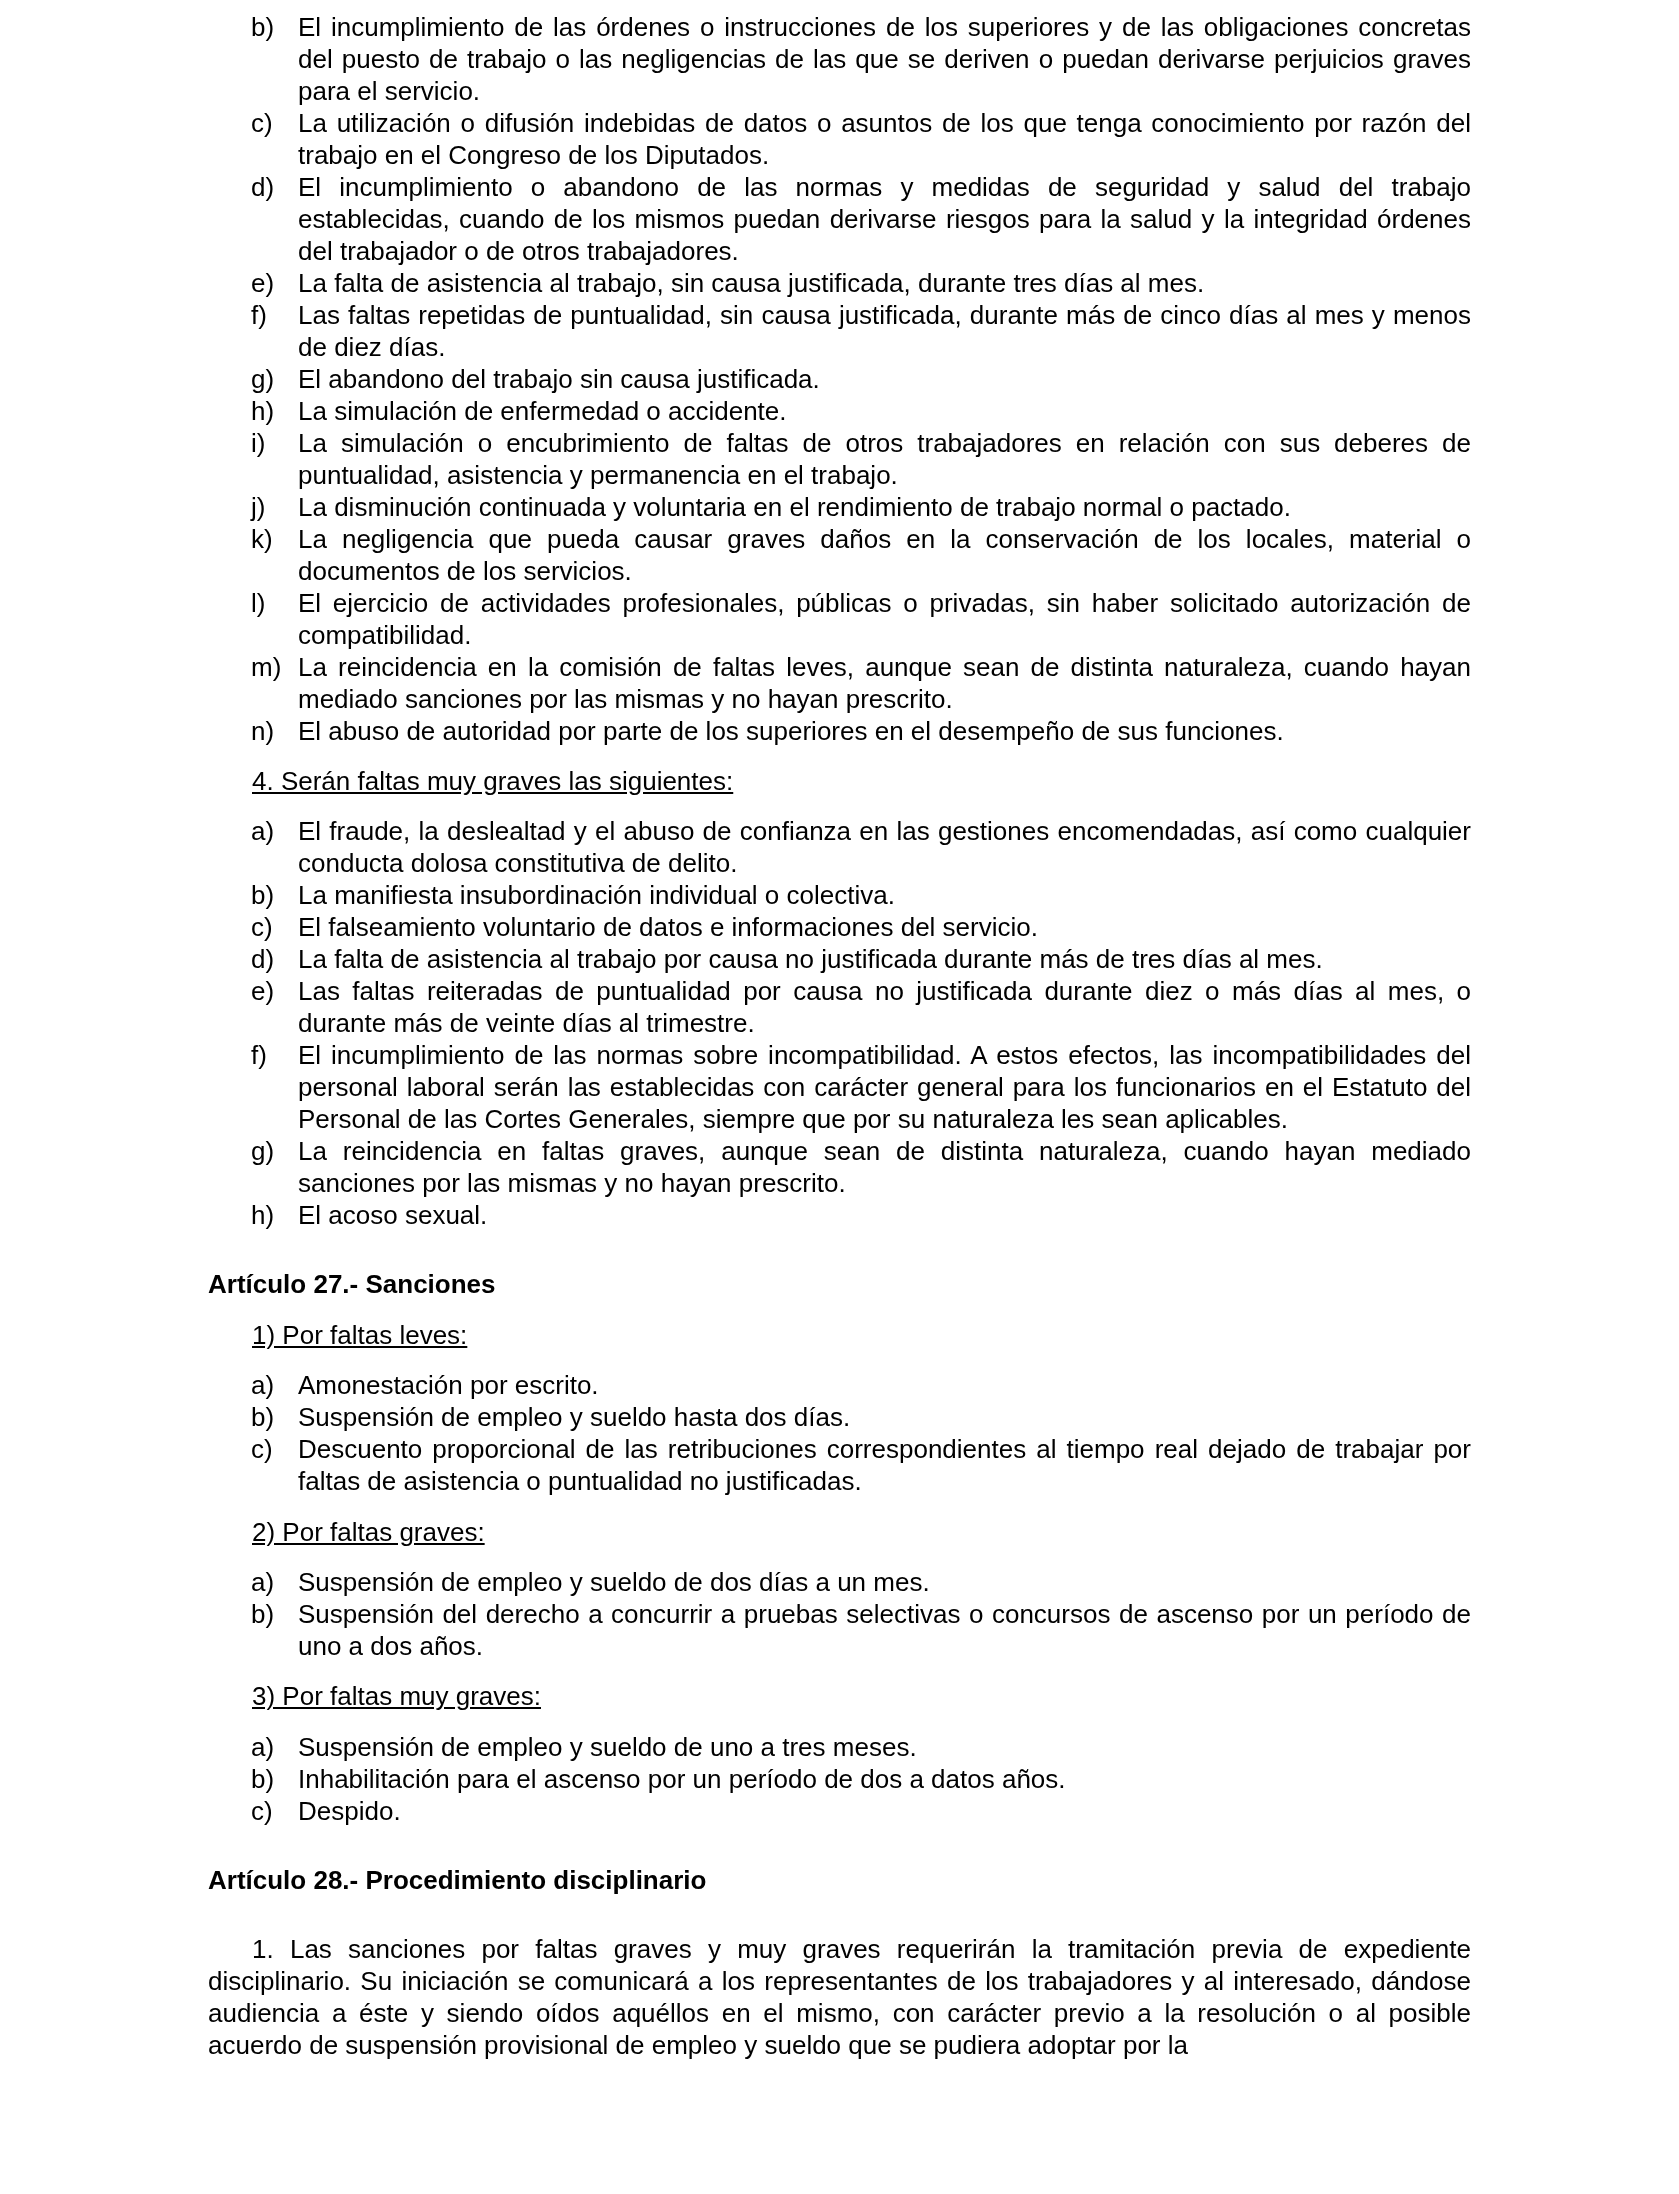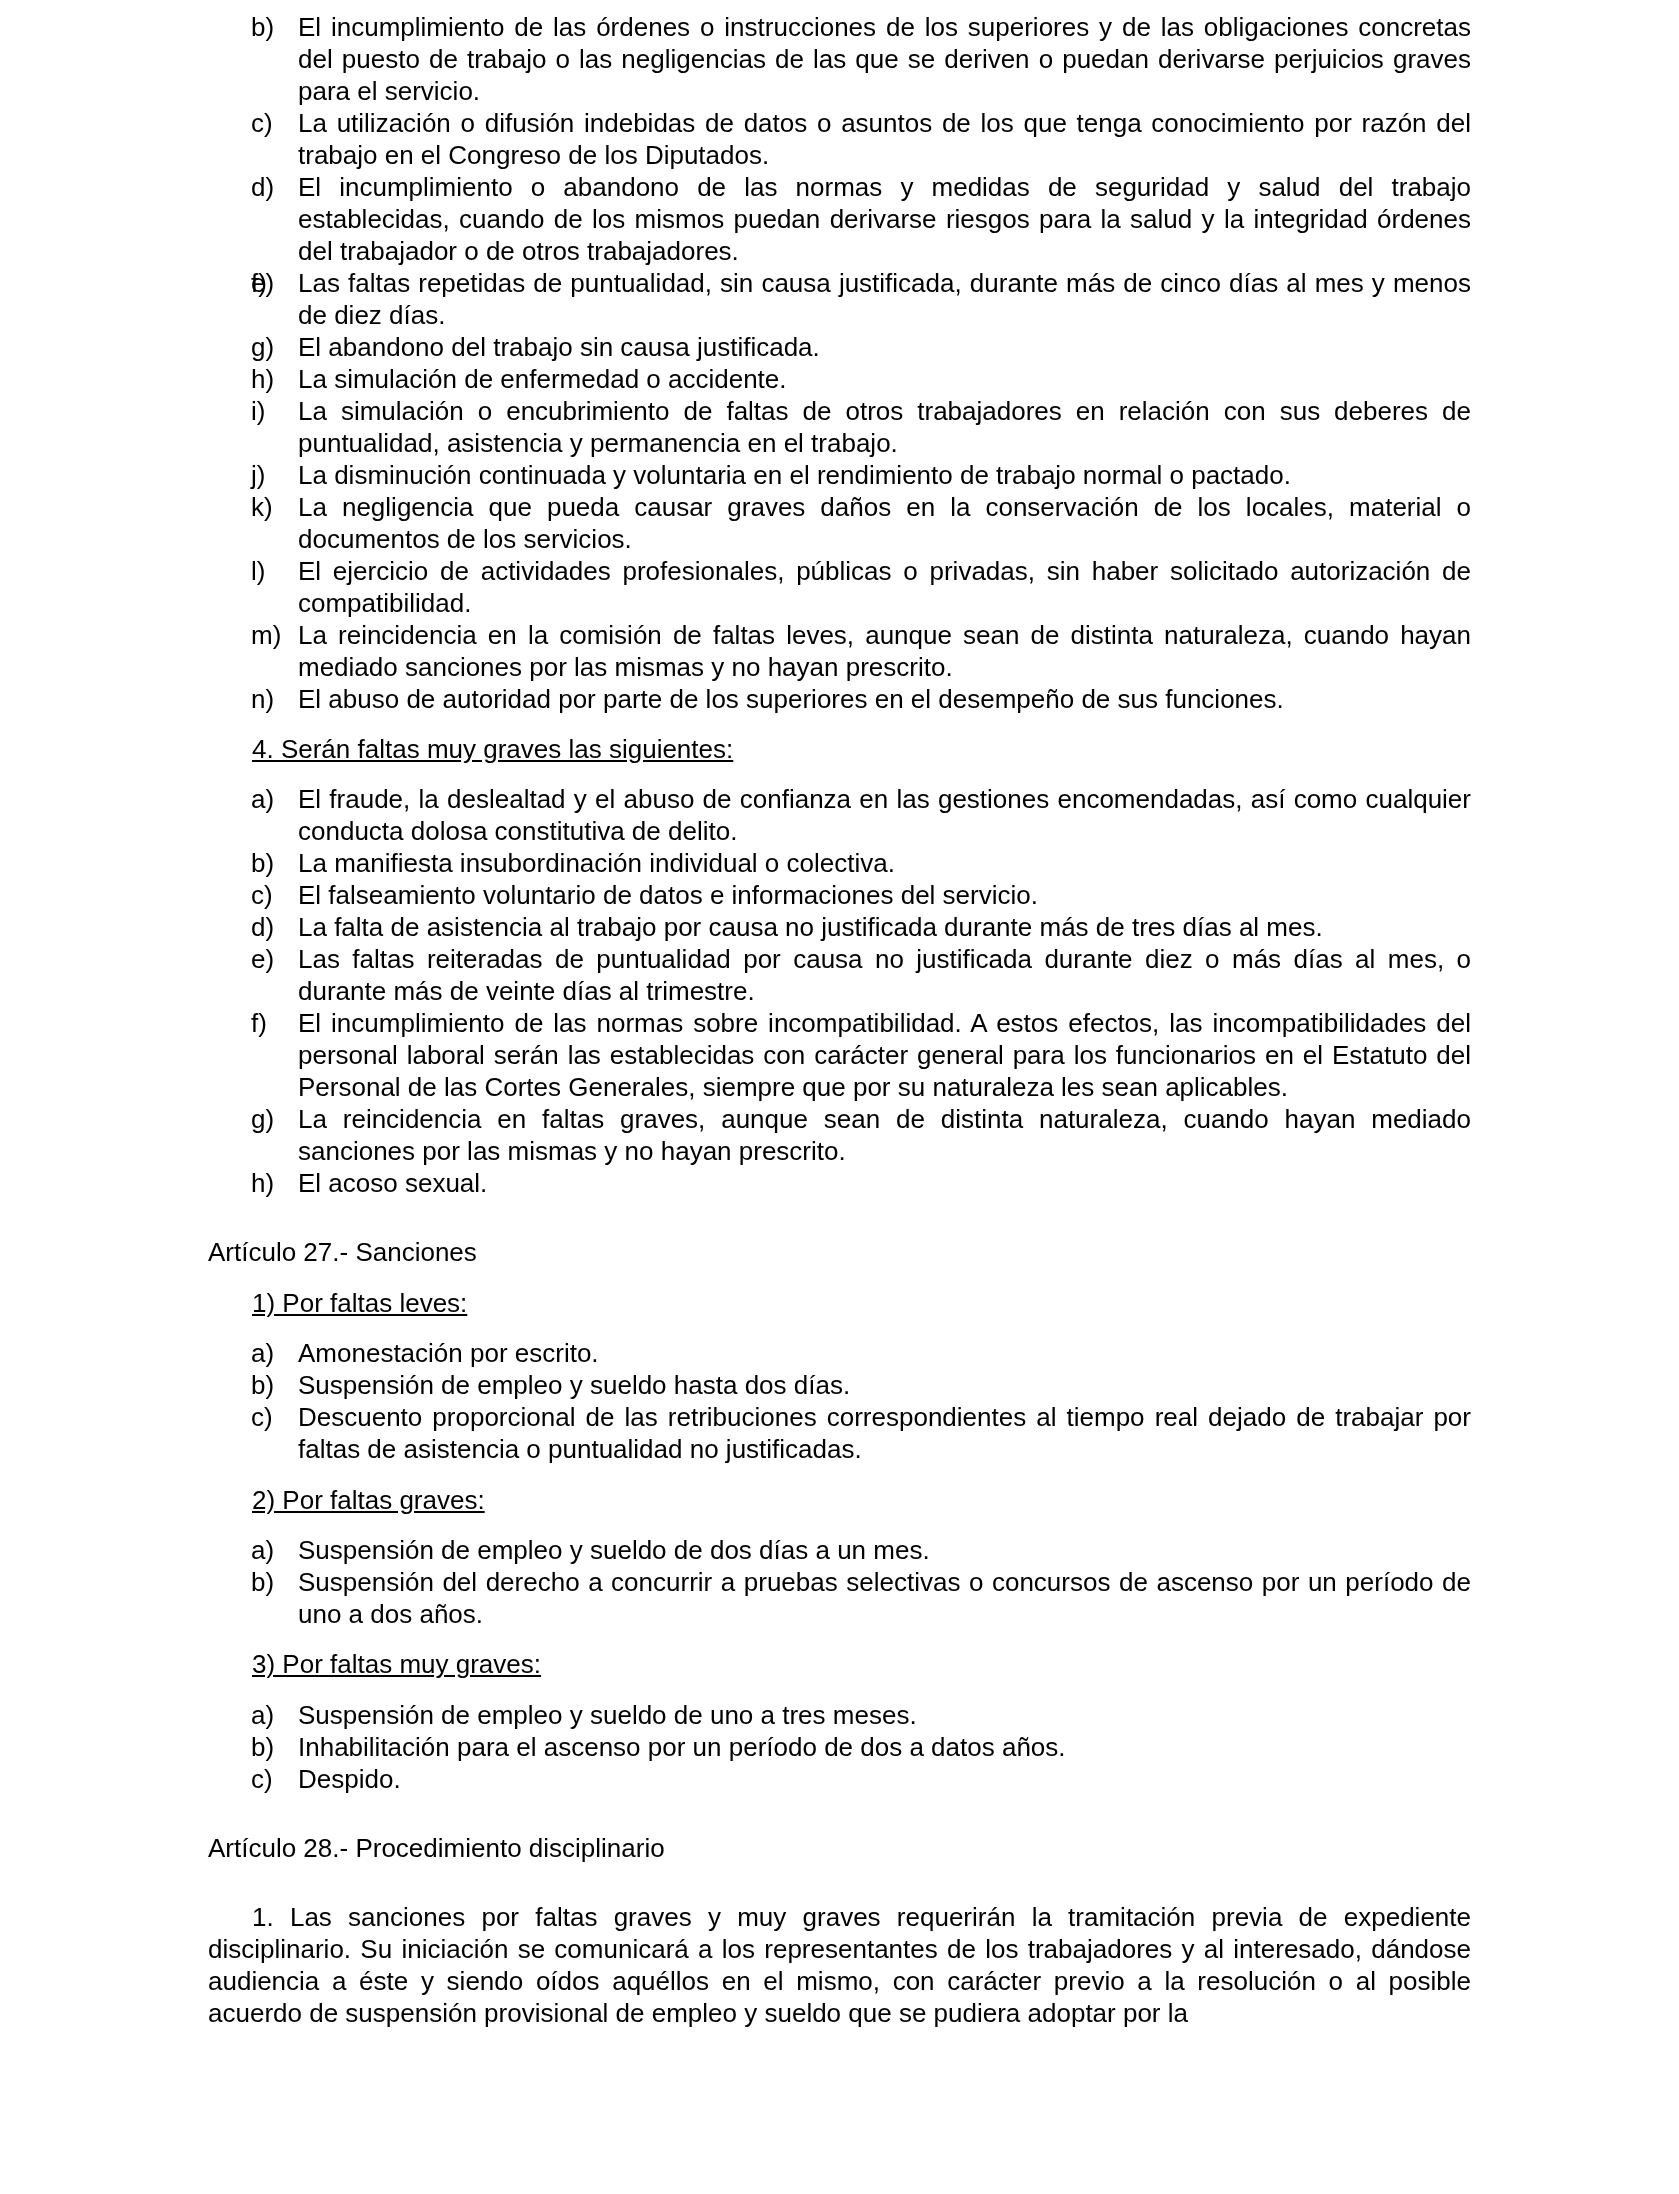--- a/index.html
+++ b/index.html
@@ -38,34 +38,34 @@
     text-decoration: underline;
   }
   
   .para {
     text-indent: 44px;
     margin: 37px 0 18.4px 0;
   }
   .para.last { margin-bottom: 4px; }
   
   .heading {
-    font-weight: normal;
+    font-weight: bold;
     text-align: left;
     margin: 37px 0 0 0;
   }
 </style>
 </head>
 <body>
 
 <div class="page">
 
   <div class="item"><span class="m">b)</span><span>El incumplimiento de las órdenes o instrucciones de los superiores y de las obligaciones concretas del puesto de trabajo o las negligencias de las que se deriven o puedan derivarse perjuicios graves para el servicio.</span></div>
   <div class="item"><span class="m">c)</span><span>La utilización o difusión indebidas de datos o asuntos de los que tenga conocimiento por razón del trabajo en el Congreso de los Diputados.</span></div>
   <div class="item"><span class="m">d)</span><span>El incumplimiento o abandono de las normas y medidas de seguridad y salud del trabajo establecidas, cuando de los mismos puedan derivarse riesgos para la salud y la integridad órdenes del trabajador o de otros trabajadores.</span></div>
-  <div class="item"><span class="m">e)</span></div>
+  <div class="item"><span class="m">e)</span><span>La falta de asistencia al trabajo, sin causa justificada, durante tres días al mes.</span></div>
   <div class="item"><span class="m">f)</span><span>Las faltas repetidas de puntualidad, sin causa justificada, durante más de cinco días al mes y menos de diez días.</span></div>
   <div class="item"><span class="m">g)</span><span>El abandono del trabajo sin causa justificada.</span></div>
   <div class="item"><span class="m">h)</span><span>La simulación de enfermedad o accidente.</span></div>
   <div class="item"><span class="m">i)</span><span>La simulación o encubrimiento de faltas de otros trabajadores en relación con sus deberes de puntualidad, asistencia y permanencia en el trabajo.</span></div>
   <div class="item"><span class="m">j)</span><span>La disminución continuada y voluntaria en el rendimiento de trabajo normal o pactado.</span></div>
   <div class="item"><span class="m">k)</span><span>La negligencia que pueda causar graves daños en la conservación de los locales, material o documentos de los servicios.</span></div>
   <div class="item"><span class="m">l)</span><span>El ejercicio de actividades profesionales, públicas o privadas, sin haber solicitado autorización de compatibilidad.</span></div>
   <div class="item"><span class="m">m)</span><span>La reincidencia en la comisión de faltas leves, aunque sean de distinta naturaleza, cuando hayan mediado sanciones por las mismas y no hayan prescrito.</span></div>
   <div class="item"><span class="m">n)</span><span>El abuso de autoridad por parte de los superiores en el desempeño de sus funciones.</span></div>
 

